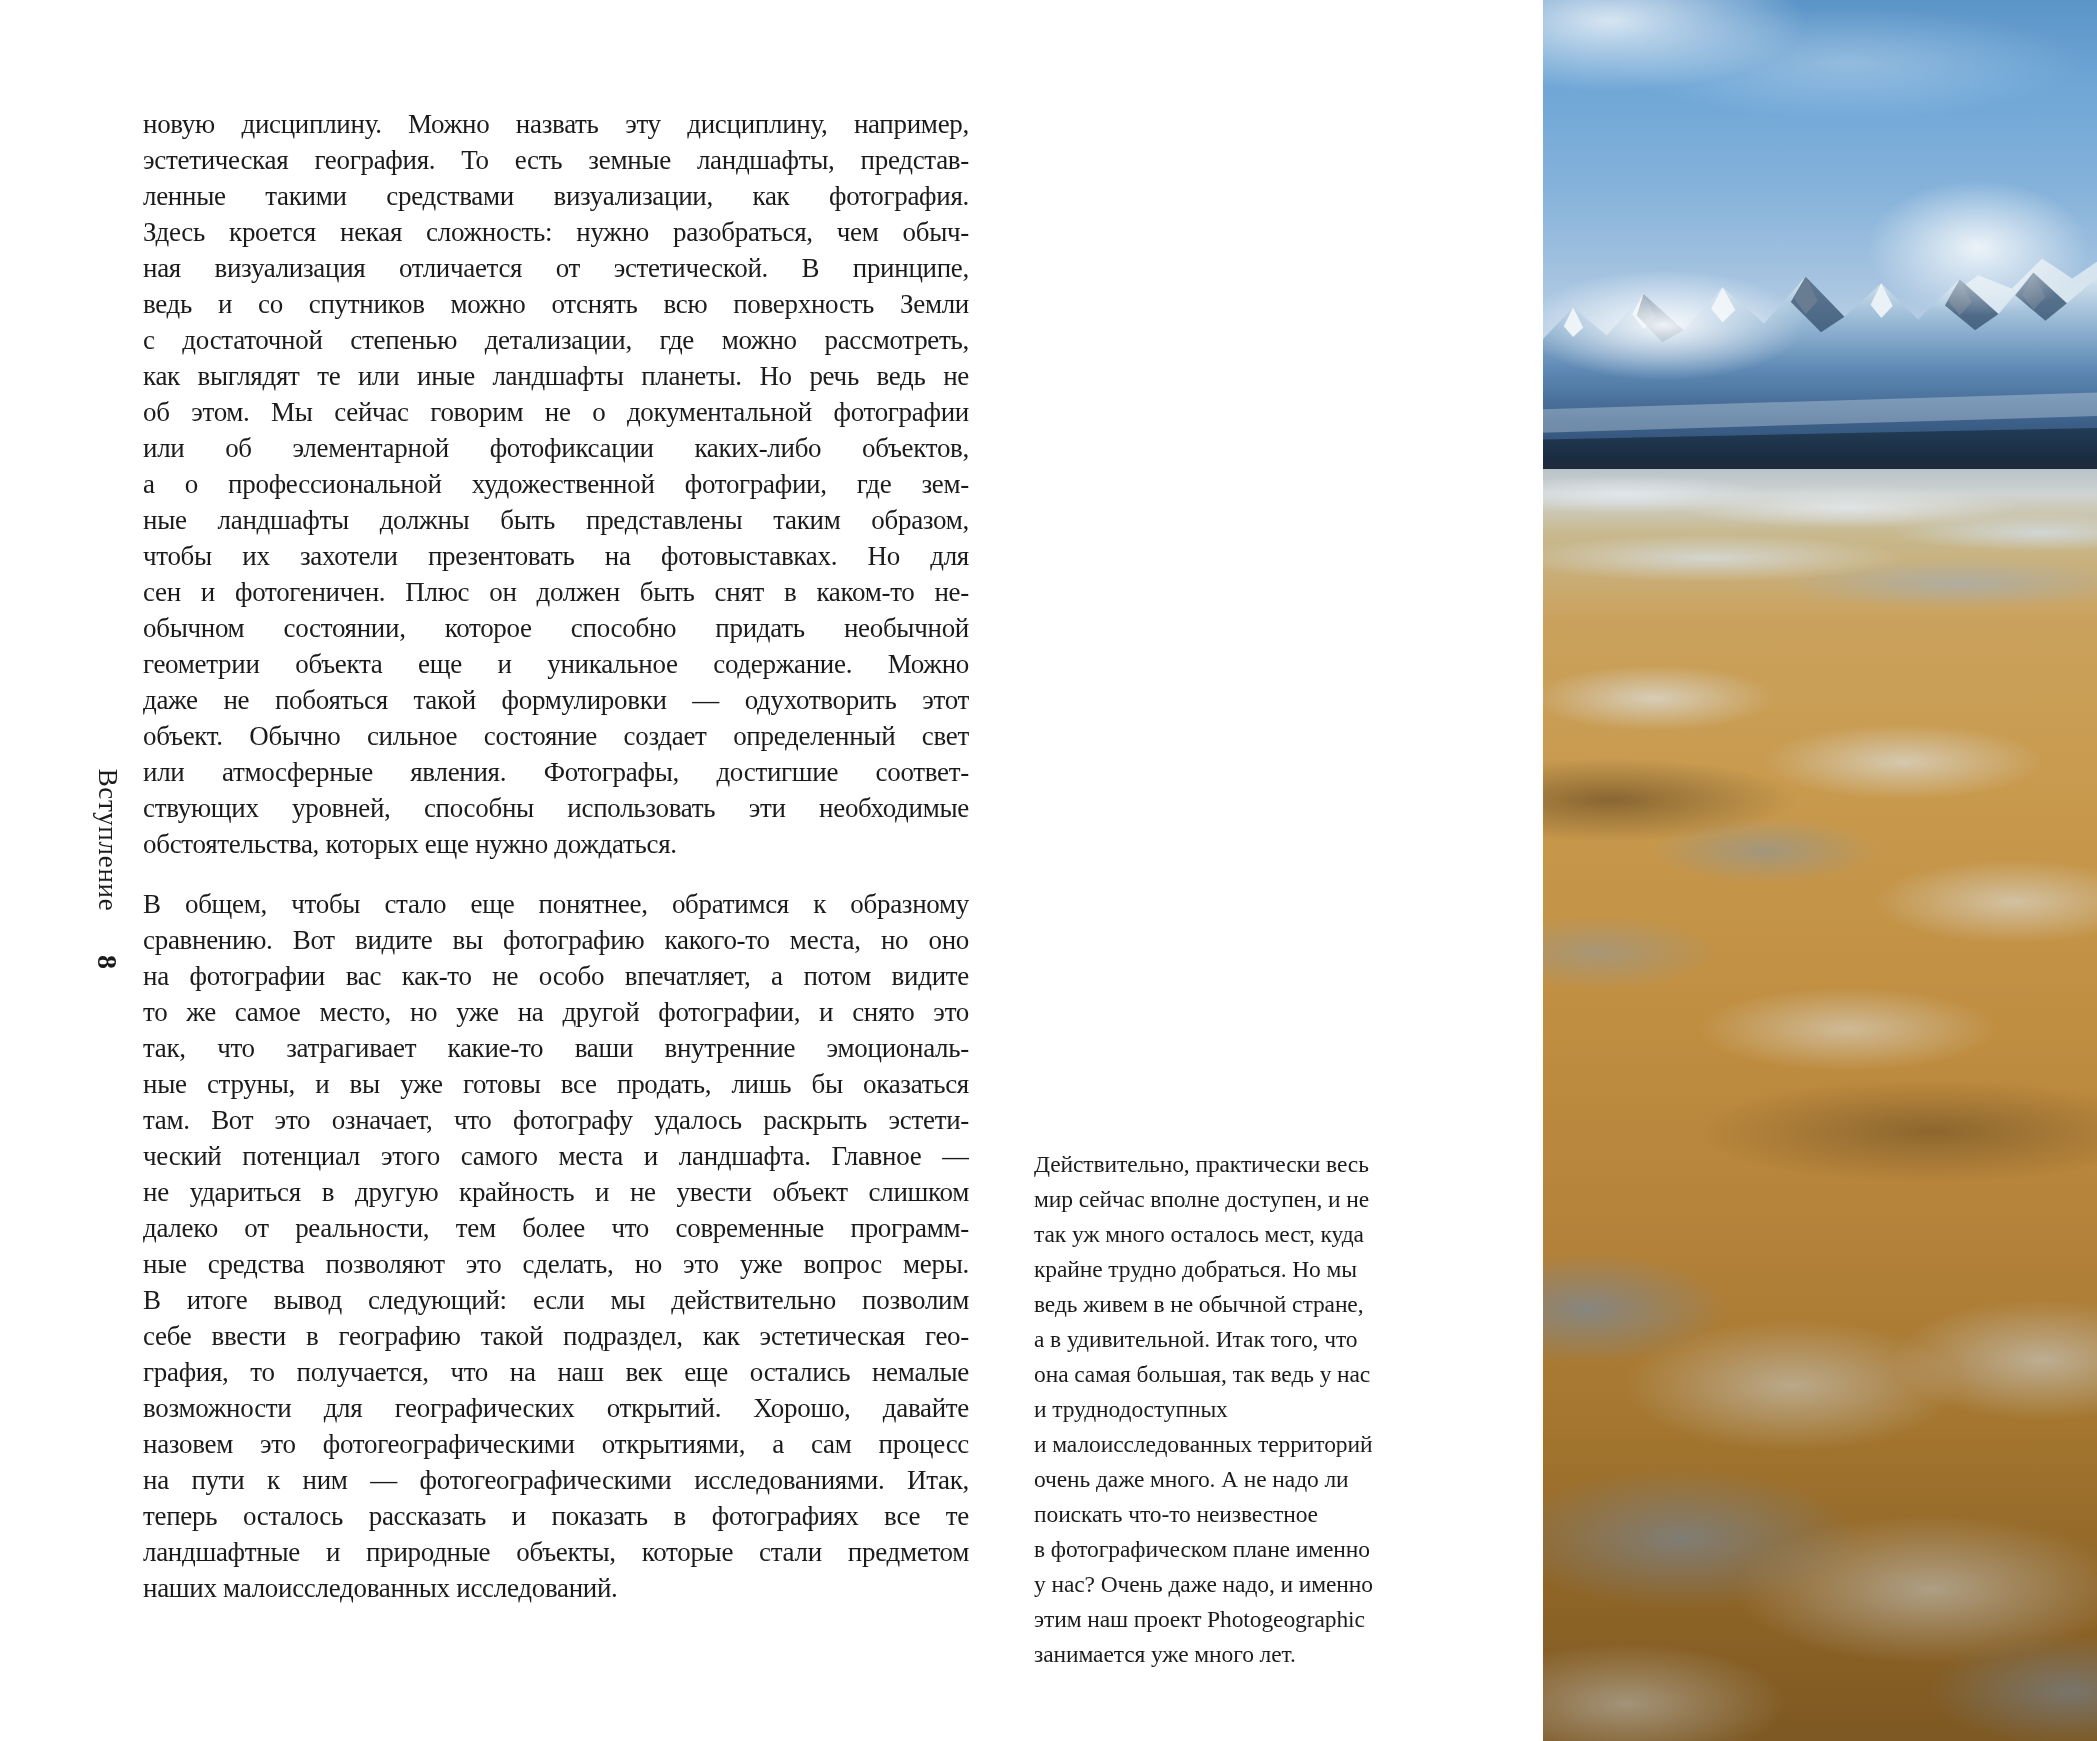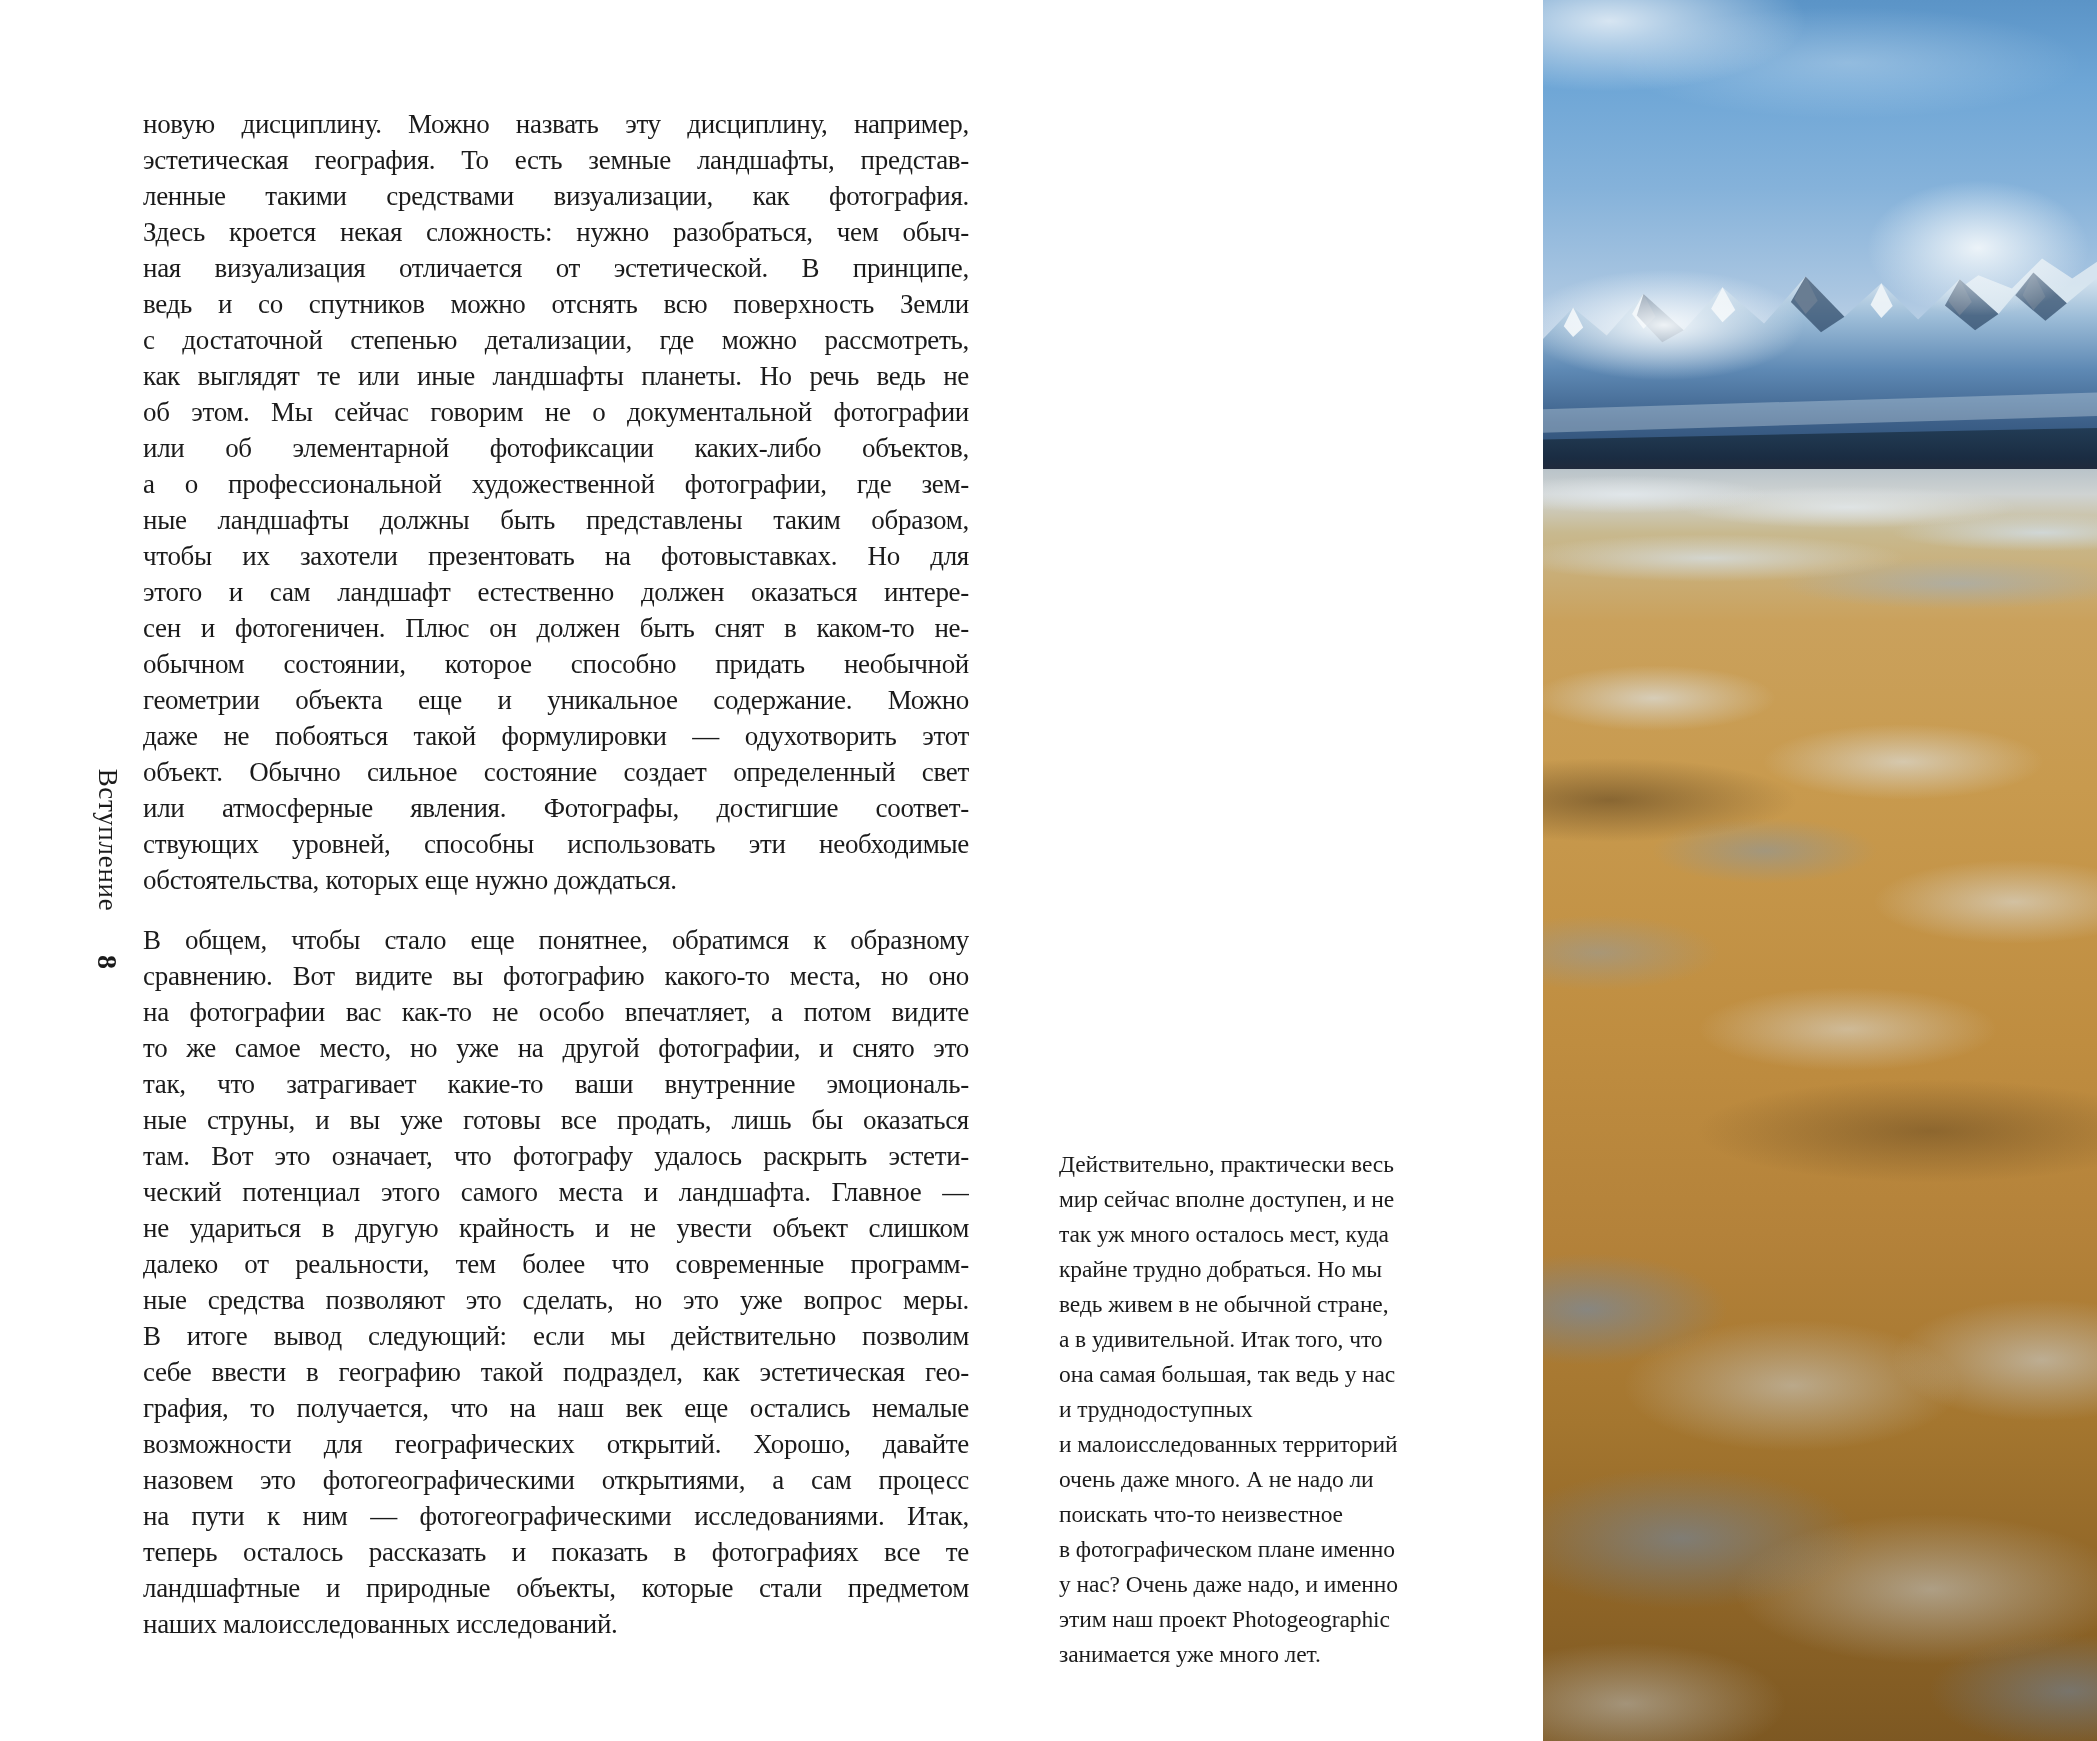--- a/index.html
+++ b/index.html
@@ -15,21 +15,21 @@
     font-size:28px;font-weight:bold;}
 
   
   .main-col{position:absolute;left:143px;top:106px;width:826px;}
   .para2{margin-top:24px;}
   .jline{font-size:27px;line-height:36px;height:36px;overflow:hidden;
     text-align:justify;text-align-last:justify;letter-spacing:-0.3px;}
   .jline.last{text-align-last:left;}
 
   
-  .side-note{position:absolute;left:1059px;top:1147px;width:322px;}
+  .side-note{position:absolute;left:1034px;top:1147px;width:322px;}
   .nline{font-size:23.5px;line-height:35px;white-space:nowrap;letter-spacing:-0.1px;}
 
   
   .photo{position:absolute;left:1543px;top:0;width:554px;height:1742px;overflow:hidden;margin:0;}
   .sky{position:absolute;left:0;top:0;width:554px;height:523px;background:
     radial-gradient(281px 101px at 12% 4%, rgba(255,255,255,.75), rgba(255,255,255,0) 70%),
     radial-gradient(335px 80px at 55% 12%, rgba(255,255,255,.28), rgba(255,255,255,0) 70%),
     linear-gradient(180deg,#5b94c7 0%,#6ea6d6 16%,#85b2da 36%,#aac6e1 56%,#cfdcea 72%,#e7ecf0 86%,#eef0f0 100%);}
   .mountains{position:absolute;left:0;top:235px;width:554px;height:248px;display:block;}
   .cloud{position:absolute;pointer-events:none;}
@@ -76,21 +76,20 @@
         <div class="jline">Здесь кроется некая сложность: нужно разобраться, чем обыч-</div>
         <div class="jline">ная визуализация отличается от эстетической. В принципе,</div>
         <div class="jline">ведь и со спутников можно отснять всю поверхность Земли</div>
         <div class="jline">с достаточной степенью детализации, где можно рассмотреть,</div>
         <div class="jline">как выглядят те или иные ландшафты планеты. Но речь ведь не</div>
         <div class="jline">об этом. Мы сейчас говорим не о документальной фотографии</div>
         <div class="jline">или об элементарной фотофиксации каких-либо объектов,</div>
         <div class="jline">а о профессиональной художественной фотографии, где зем-</div>
         <div class="jline">ные ландшафты должны быть представлены таким образом,</div>
         <div class="jline">чтобы их захотели презентовать на фотовыставках. Но для</div>
-        <div class="jline">этого и сам ландшафт естественно должен оказаться интере-</div>
         <div class="jline">сен и фотогеничен. Плюс он должен быть снят в каком-то не-</div>
         <div class="jline">обычном состоянии, которое способно придать необычной</div>
         <div class="jline">геометрии объекта еще и уникальное содержание. Можно</div>
         <div class="jline">даже не побояться такой формулировки — одухотворить этот</div>
         <div class="jline">объект. Обычно сильное состояние создает определенный свет</div>
         <div class="jline">или атмосферные явления. Фотографы, достигшие соответ-</div>
         <div class="jline">ствующих уровней, способны использовать эти необходимые</div>
         <div class="jline last">обстоятельства, которых еще нужно дождаться.</div>
       </div>
     <div class="para para2">

